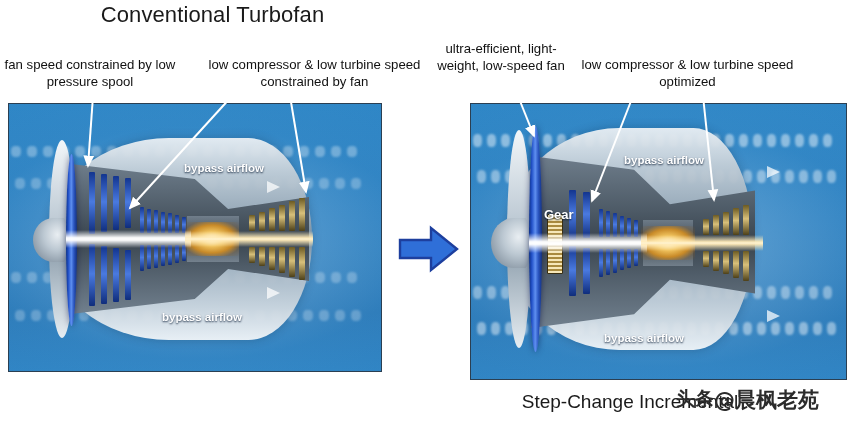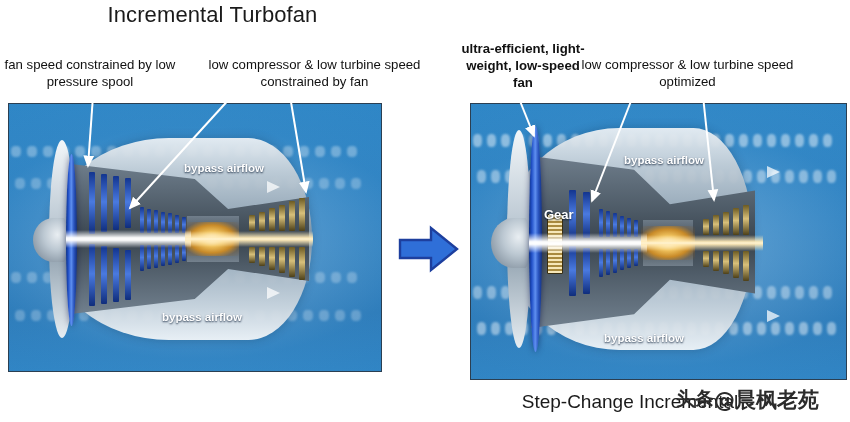--- a/index.html
+++ b/index.html
@@ -28,21 +28,21 @@
   .note{
     position:absolute;
     font-size:13.2px;
     line-height:17px;
     color:#111;
     text-align:center;
     font-weight:500;
   }
   #note-l1{left:-2px;top:56px;width:184px;}
   #note-l2{left:180px;top:56px;width:215px;margin-left:27px;}
-  #note-r1{left:458px;top:40px;width:130px;font-weight:bold;}
+  #note-r1{left:436px;top:40px;width:130px;}
   #note-r2{left:580px;top:56px;width:215px;}
 
   
   .caption{
     position:absolute;
     font-size:19px;
     color:#1a1a1a;
     text-align:center;
     white-space:nowrap;
   }
@@ -182,21 +182,21 @@
     white-space:nowrap;
     font-family:"DejaVu Sans", sans-serif;
   }
   #watermark .wm-small{font-size:19px;font-weight:700;vertical-align:top;}
 </style>
 </head>
 <body>
 
 <div class="stage">
 
-  <div class="title" id="title-left">Incremental Turbofan</div>
+  <div class="title" id="title-left">Conventional Turbofan</div>
 
   <div class="note" id="note-l1">fan speed constrained by low pressure spool</div>
   <div class="note" id="note-l2">low compressor &amp; low turbine speed constrained by fan</div>
   <div class="note" id="note-r1">ultra-efficient, light-weight, low-speed fan</div>
   <div class="note" id="note-r2">low compressor &amp; low turbine speed optimized</div>
 
   <div class="panel" id="panel-left">
     <div class="sky"></div>
 
     <div class="streaks" id="streaks-l-a" style="top: 42px; height: 11px;">

